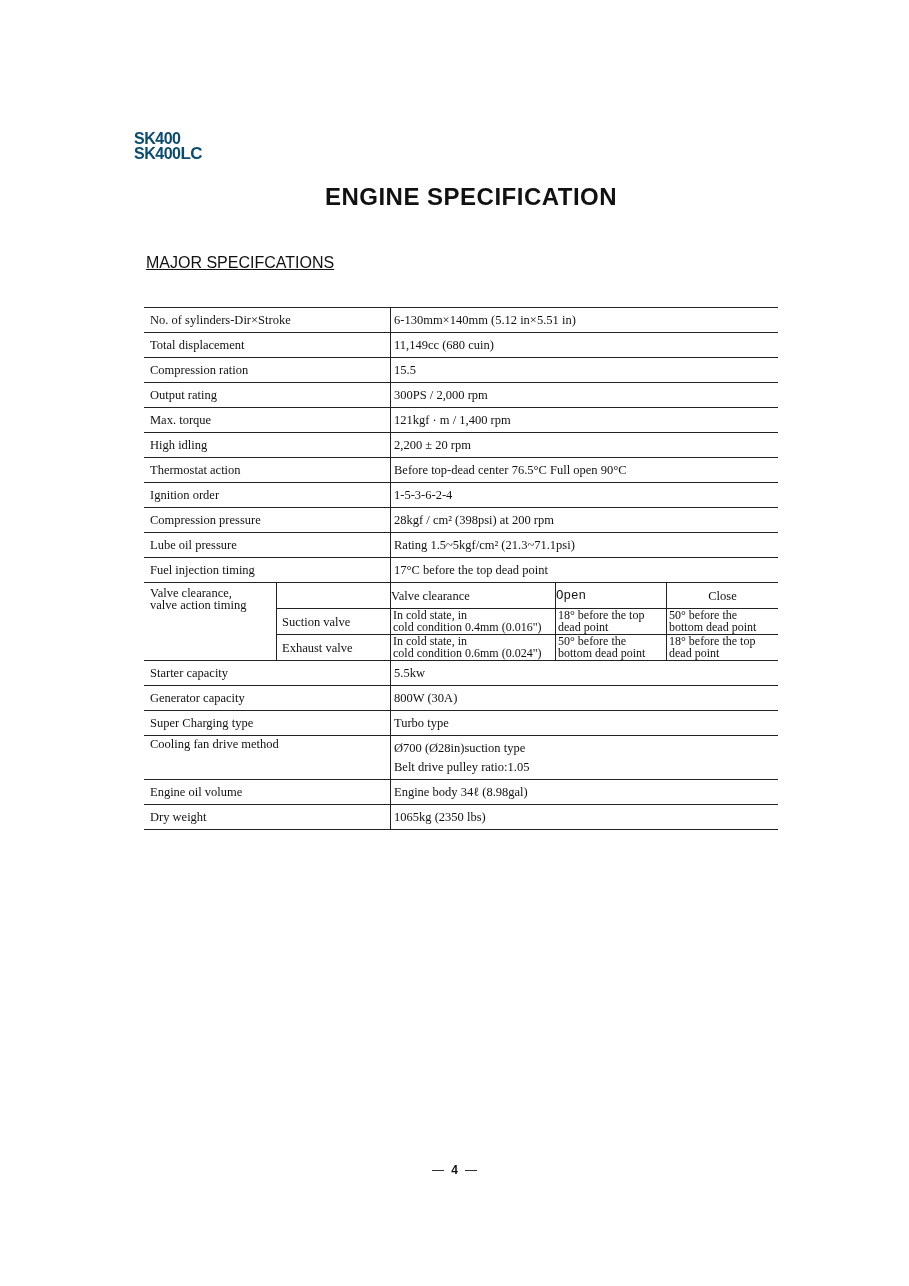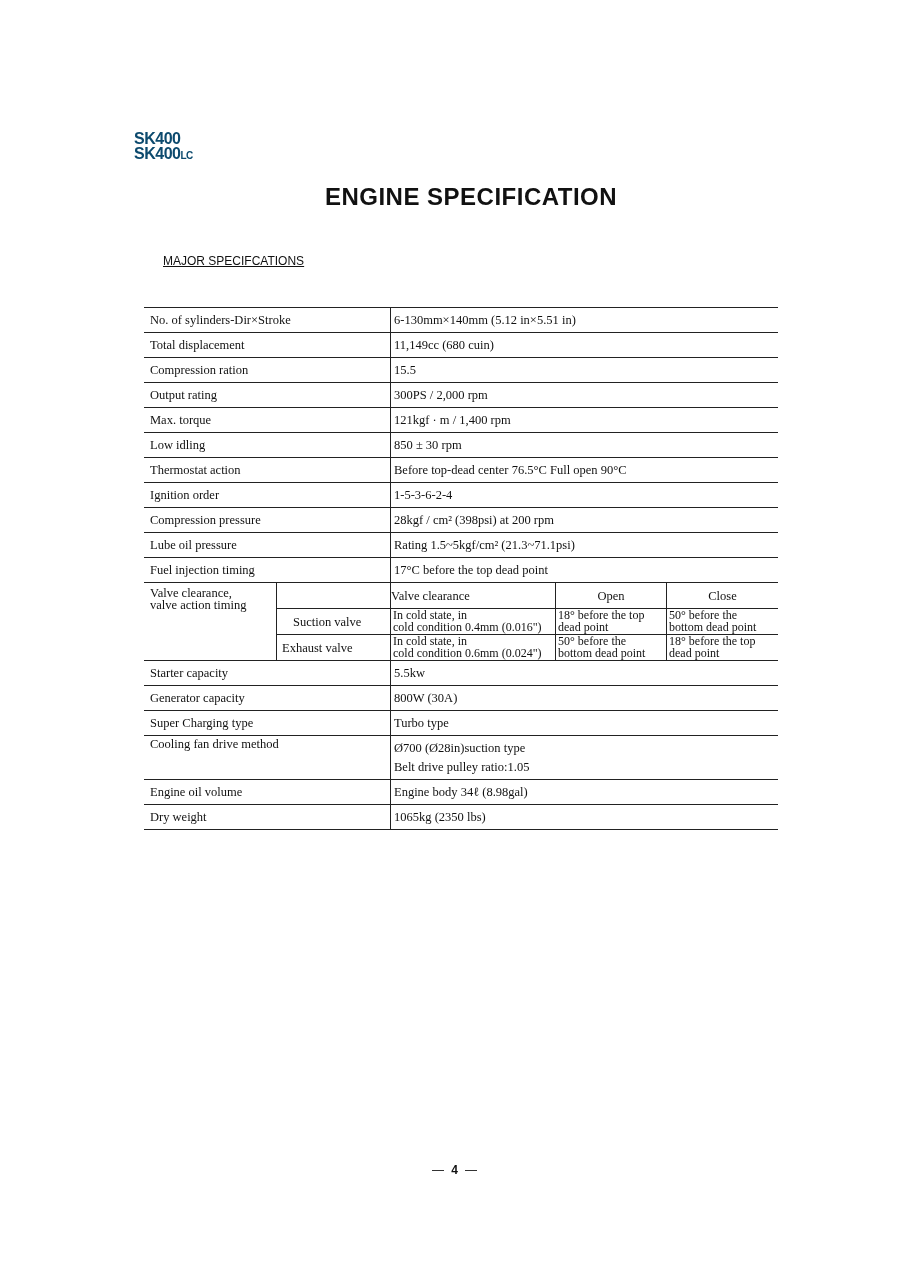--- a/index.html
+++ b/index.html
@@ -1,20 +1,20 @@
 <!DOCTYPE html>
 <html><head>
 <meta charset="utf-8">
 <style>
   html, body { margin:0; padding:0; background:#ffffff; }
   body { width:909px; height:1286px; position:relative; overflow:hidden; color:#111; }
   .model { position:absolute; left:118px; top:131px; font-family:"Liberation Sans", sans-serif; font-weight:bold; font-size:16px; line-height:15px; letter-spacing:-0.5px; color:#0c4a6e;margin-left:16px; }
-  .model .sm { font-size:10px;text-align:right; }
+  .model .sm { font-size:17px;text-align:right; }
   .title { position:absolute; left:12px; width:909px; top:183px; text-align:center; font-family:"Liberation Sans", sans-serif; font-weight:bold; font-size:24px; letter-spacing:0.5px; padding-left:9px; box-sizing:border-box; }
-  .subhead { position:absolute; left:146px; top:254px; font-family:"Liberation Sans", sans-serif; font-size:12px; text-decoration:underline; color:#111;margin-left:17px; }
+  .subhead { position:absolute; left:146px; top:254px; font-family:"Liberation Sans", sans-serif; font-size:16px; text-decoration:underline; color:#111; }
   .spec { position:absolute; left:144px; top:307px; width:634px; border-collapse:collapse; font-family:"Liberation Serif", serif; font-size:12.5px; }
   .spec td { border-top:1.5px solid #222; border-bottom:1.5px solid #222; padding:0 0 0 6px; height:24px; vertical-align:middle; }
   .spec td.lbl { width:240px; }
   .spec td.val { border-left:1.5px solid #222; padding-left:3px; }
   .spec td.center { text-align:center; }
   .spec tr.tall td { height:42px; }
   .spec tr.tall td.lbl { vertical-align:top; padding-top:1px; }
   .v-grid { position:relative; height:77px; }
   .v-grid div { position:absolute; box-sizing:border-box; line-height:12px; }
   .hline { position:absolute; height:0; border-top:1.5px solid #222; }
@@ -49,22 +49,22 @@
       </tr>
   <tr>
         <td class="lbl">Output rating</td>
         <td class="val">300PS / 2,000 rpm</td>
       </tr>
   <tr>
         <td class="lbl">Max. torque</td>
         <td class="val">121kgf · m / 1,400 rpm</td>
       </tr>
   <tr>
-        <td class="lbl">Low idling</td>
-        <td class="val">850 ± 30 rpm</td>
+        <td class="lbl">High idling</td>
+        <td class="val">2,200 ± 20 rpm</td>
       </tr>
   <tr>
         <td class="lbl">Thermostat action</td>
         <td class="val">Before top-dead center 76.5°C  Full open 90°C</td>
       </tr>
   <tr>
         <td class="lbl">Ignition order</td>
         <td class="val">1-5-3-6-2-4</td>
       </tr>
   <tr>
@@ -90,24 +90,24 @@
         <div class="vline" style="left:522px;top:0;height:77px;"></div>
         <div class="hline" style="left:132px;top:25px;width:502px;"></div>
         <div class="hline" style="left:132px;top:51px;width:502px;"></div>
 
         <div style="left:6px;top:4px;width:125px;line-height:18px;">
           <div style="position:static;">Valve clearance,</div>
           <div style="position:static;">valve action timing</div>
         </div>
 
         <div style="left:247px;top:7px;width:164px;text-align:left;">Valve clearance</div>
-        <div style="left:412px;top:7px;width:110px;text-align:center;">Open</div>
+        <div style="left:412px;top:7px;width:110px;text-align:left;font-family:Liberation Mono, monospace;">Open</div>
         <div style="left:523px;top:7px;width:111px;text-align:center;">Close</div>
 
-        <div style="left:149px;top:33px;">Suction valve</div>
+        <div style="left:138px;top:33px;">Suction valve</div>
         <div style="left:138px;top:59px;">Exhaust valve</div>
 
         <div style="left:249px;top:26px;width:162px;font-size:12px;">
           <div style="position:static;">In cold state, in</div>
           <div style="position:static;">cold condition 0.4mm (0.016")</div>
         </div>
         <div style="left:414px;top:26px;width:108px;font-size:12px;">
           <div style="position:static;">18° before the top</div>
           <div style="position:static;">dead point</div>
         </div>

